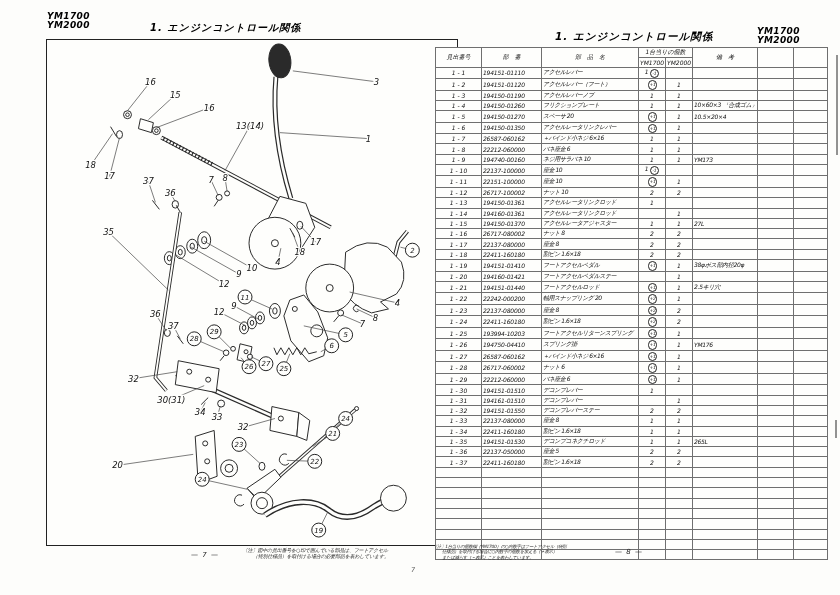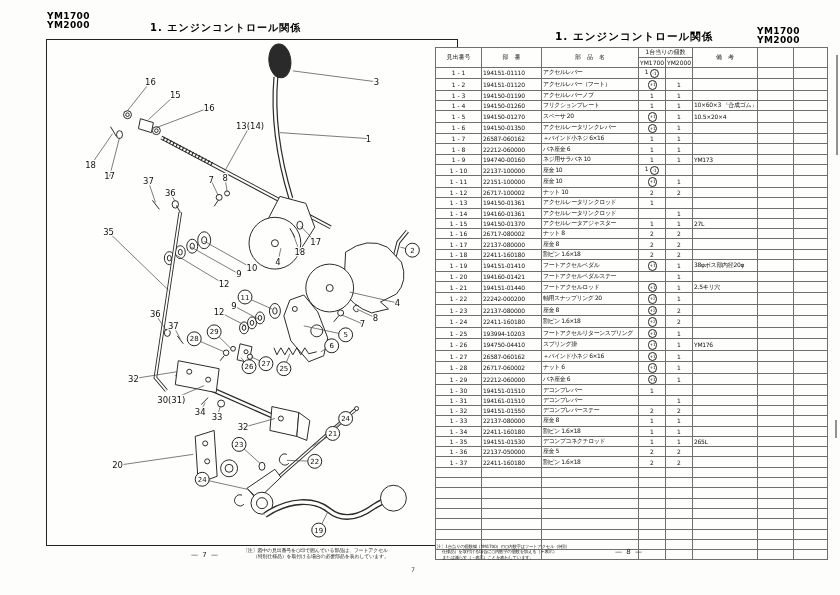--- a/index.html
+++ b/index.html
@@ -1,17 +1,17 @@
 <!DOCTYPE html>
 <html><head>
 <meta charset="utf-8">
 <style>
   html,body{margin:0;padding:0;background:#e8e8e4;}
   #stage{position:relative;width:840px;height:595px;background:#fdfdfb;overflow:hidden;
-         font-family:"DejaVu Sans","Liberation Sans",sans-serif;color:#111;}
+         font-family:"DejaVu Sans","Liberation Sans",sans-serif;color:#111;font-style:italic;}
   .abs{position:absolute;}
   
   .model-badge{font-weight:900;font-size:9px;line-height:8.5px;letter-spacing:.4px;color:#000;}
   .page-title{font-weight:bold;font-size:10px;letter-spacing:1px;color:#000;white-space:nowrap;}
   .diagram-box{left:46px;top:39px;width:412px;height:507px;border:1.4px solid #222;box-sizing:border-box;background:#fefefc;}
   .diagram-box svg{display:block;width:100%;height:100%;}
   .ln{stroke:#2a2a2a;fill:none;stroke-width:1;}
   .wh{fill:#fefefc;stroke:#2a2a2a;stroke-width:1;}
   .blk{fill:#2a2a2a;stroke:#2a2a2a;}
   .tube{stroke:#2a2a2a;fill:none;}

